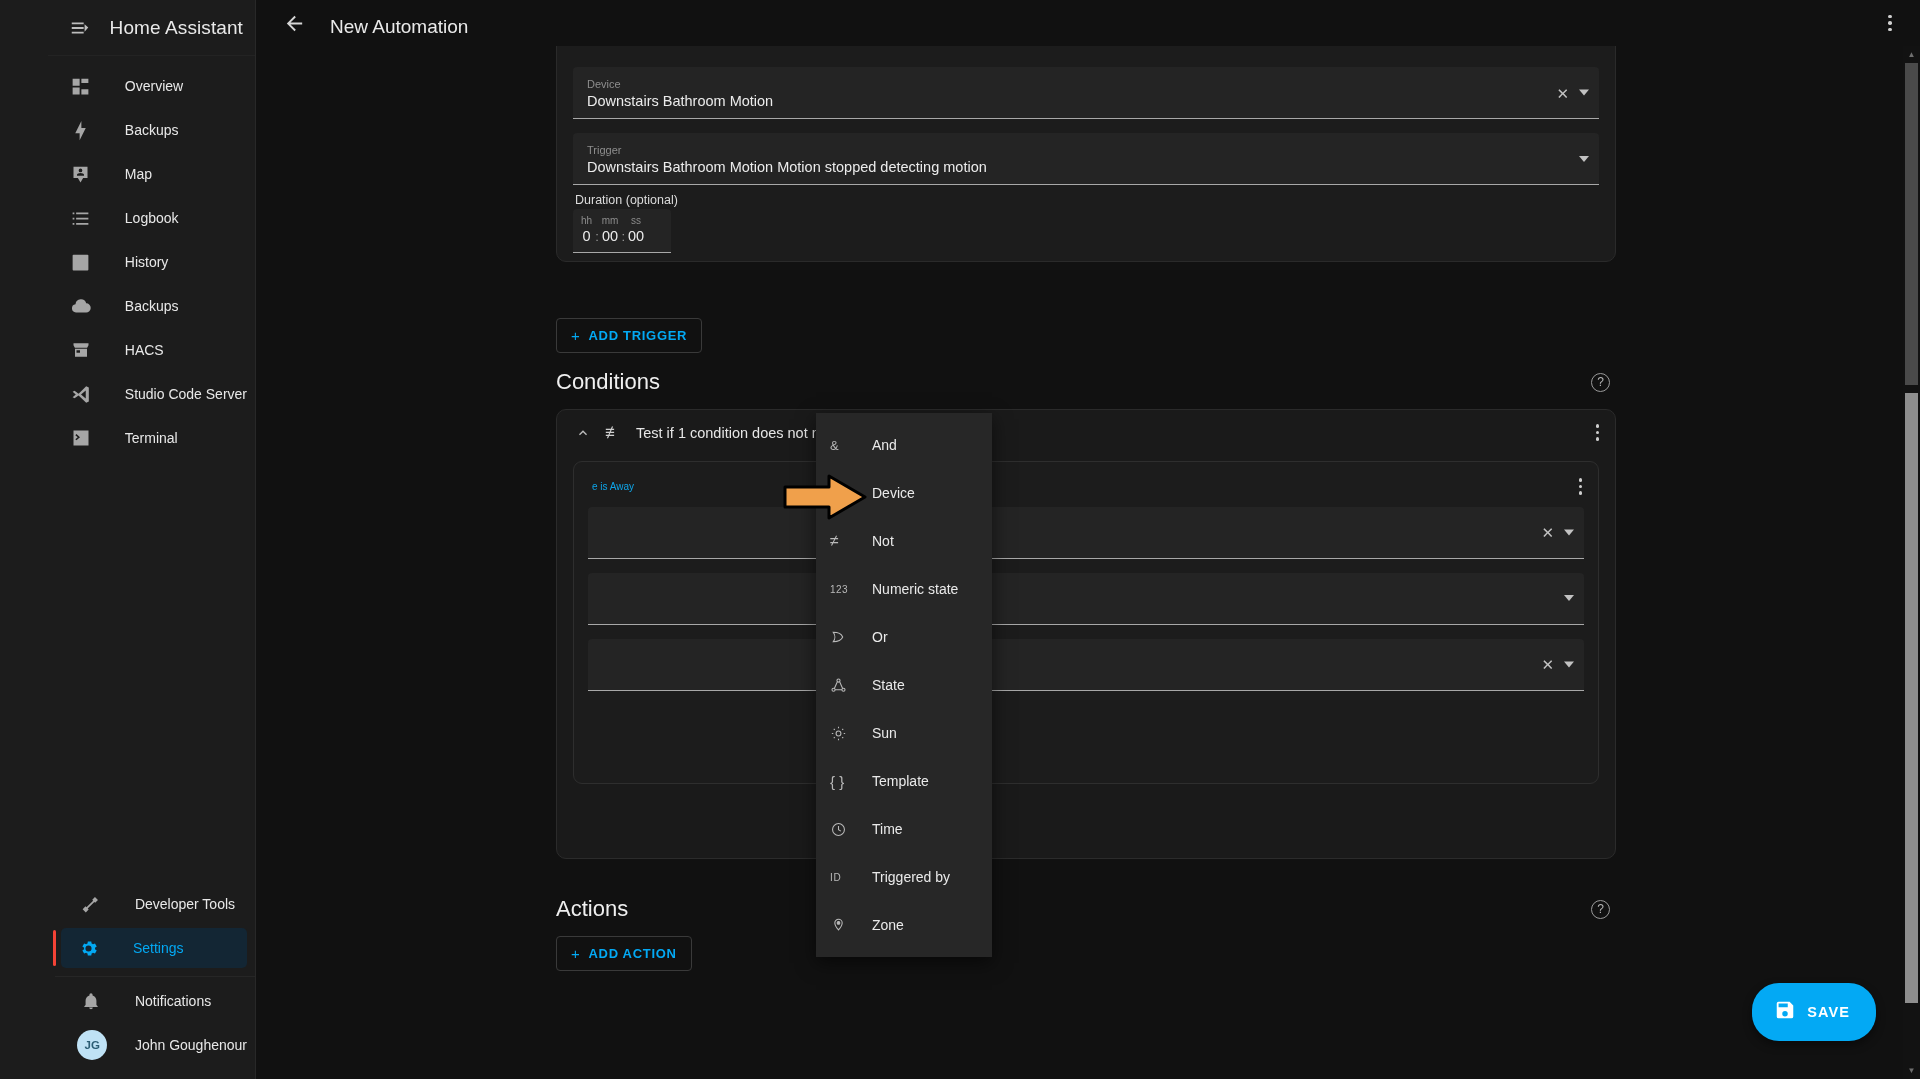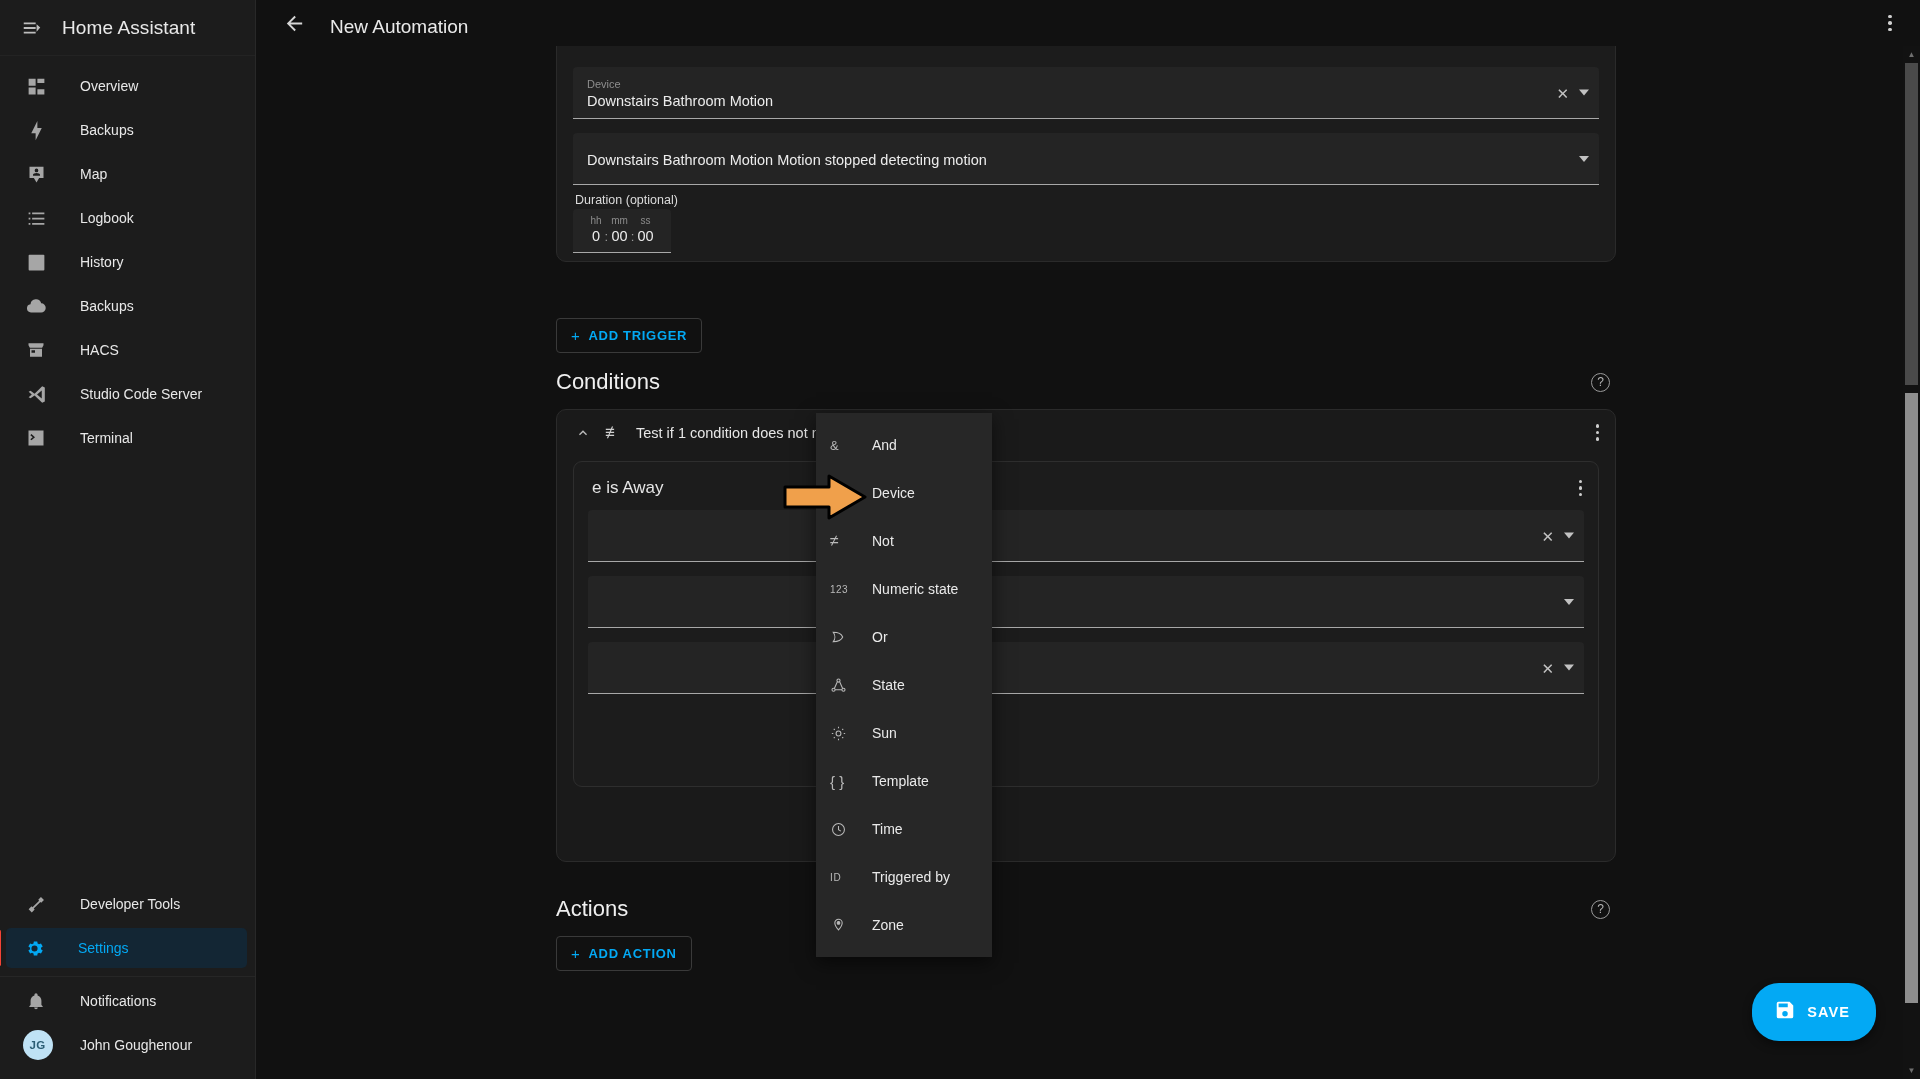--- a/index.html
+++ b/index.html
@@ -14,20 +14,21 @@
 
   
   .sidebar {
     width: 256px; height: 1079px;
     background: #1c1c1c;
     border-right: 1px solid #282828;
     display: flex; flex-direction: column;
     flex: 0 0 256px;
     position: relative;
     z-index: 5;
+    align-items: flex-end;
   }
   .sb-header {
     height: 56px; display: flex; align-items: center;
     padding: 0 12px; gap: 10px;
     border-bottom: 1px solid #232323;
   }
   .sb-burger {
     width: 40px; height: 40px; display: flex; align-items: center; justify-content: center;
     cursor: pointer; border-radius: 50%;
   }
@@ -130,21 +131,21 @@
 
   
   .trigger-card {
     position: absolute; left: 0; top: -24px; width: 1060px; height: 240px;
     padding: 16px 16px;
   }
   .dur-label { font-size: 12.5px; color: #dcdcdc; margin: 8px 0 2px 2px; }
   .dur-box {
     width: 98px; background: #242424; border-bottom: 1px solid #a8a8a8;
     border-radius: 4px 4px 0 0; padding: 6px 8px 7px 8px;
-    display: flex; align-items: flex-end; gap: 3px; justify-content: center;
+    display: flex; align-items: flex-end; gap: 3px; 
   }
   .dur-seg { display: flex; flex-direction: column; align-items: center; }
   .dur-seg .u { font-size: 10px; color: #8c8c8c; line-height: 12px; }
   .dur-seg .v { font-size: 14.5px; color: #ececec; line-height: 18px; }
   .dur-colon { font-size: 13px; color: #9a9a9a; padding-bottom: 1px; }
 
   .outline-btn {
     display: inline-flex; align-items: center; gap: 8px;
     border: 1px solid #3a3a3a; border-radius: 4px;
     padding: 9px 14px; cursor: pointer;
@@ -177,21 +178,21 @@
   .chev { color: #bdbdbd; cursor: pointer; display: flex; }
 
   .inner-card {
     margin: 6px 16px 16px 16px;
     border-radius: 9px; background: #1c1c1c; border: 1px solid #2e2e2e;
     padding: 12px 14px 20px 14px;
   }
   .inner-head {
     display: flex; align-items: center; padding: 4px 2px 12px 4px;
   }
-  .inner-head .txt { font-size: 17px; color: #e5e5e5; flex: 1; }
+  .inner-head .txt { font-size: 10px; color: #0ea5e9; flex: 1; }
   .field-gap { height: 14px; }
 
   
   .menu {
     position: absolute;
     left: 560px; top: 413px;
     width: 176px;
     background: #272727;
     box-shadow: 0 6px 18px rgba(0,0,0,.55);
     z-index: 40;
@@ -413,20 +414,21 @@
             <div class="tf-value">Downstairs Bathroom Motion</div>
             <div class="tf-icons">
               <span class="xbtn">✕</span>
               <span class="caret"></span>
             </div>
           </div>
 
           <div class="field-gap"></div>
 
           <div class="tfield">
+            <div class="tf-label">Trigger</div>
             <div class="tf-value">Downstairs Bathroom Motion Motion stopped detecting motion</div>
             <div class="tf-icons">
               <span class="caret"></span>
             </div>
           </div>
 
           <div class="dur-label">Duration (optional)</div>
           <div class="dur-box">
             <span class="dur-seg">
               <span class="u">hh</span>

